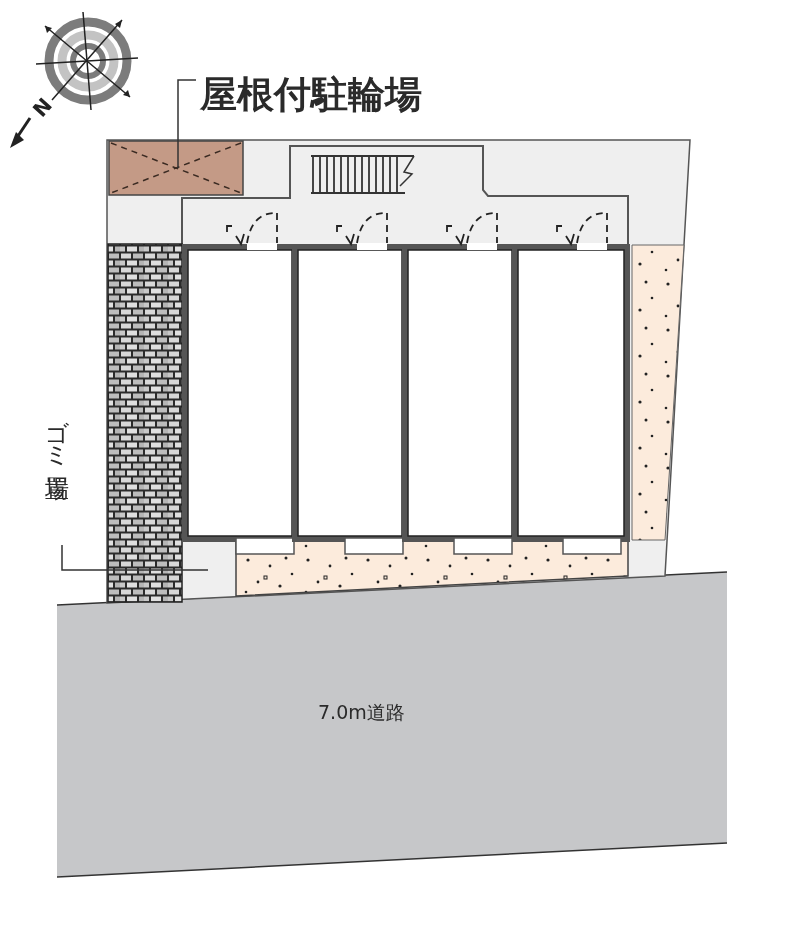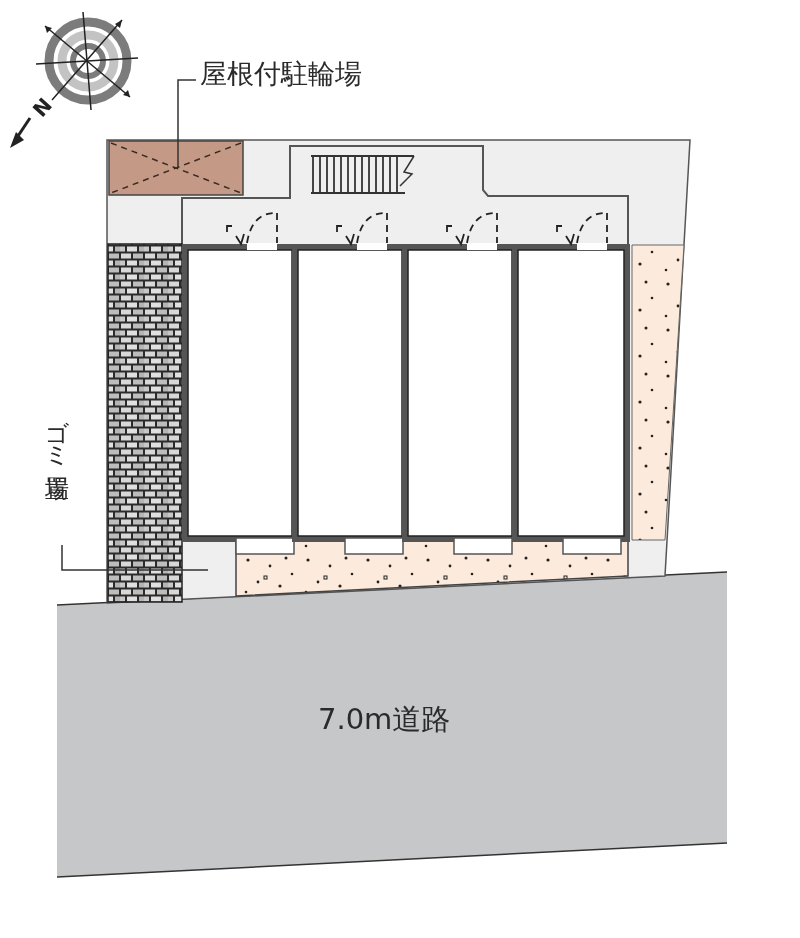--- a/index.html
+++ b/index.html
@@ -1,21 +1,21 @@
 <!DOCTYPE html>
 <html><head>
 <meta charset="utf-8">
 <style>
   html, body { margin:0; padding:0; background:#ffffff; }
   body { width:800px; height:938px; position:relative; overflow:hidden; font-family:"DejaVu Sans", sans-serif; }
   svg { position:absolute; left:0; top:0; }
   .lbl { position:absolute; color:#2a2a2a; font-family:"DejaVu Sans", sans-serif; }
-  #bike-label { left:200px; top:56px; font-size:27px; letter-spacing:0px; }
+  #bike-label { left:200px; top:70px; font-size:37px; letter-spacing:0px;font-weight:bold; }
   #garbage-label { left:42px; top:403px; font-size:24px; width:30px; line-height:30px; writing-mode:vertical-rl; }
-  #road-label { left:318px; top:700px; font-size:29px; }
+  #road-label { left:318px; top:700px; font-size:19px; }
 </style>
 </head>
 <body>
 
 <svg width="800" height="938" viewBox="0 0 800 938">
   <defs>
     <pattern id="brick" width="24" height="14" patternUnits="userSpaceOnUse">
       <rect width="24" height="14" fill="#2b2b2b"></rect>
       <rect x="1" y="1.5" width="10" height="5" fill="#d8d8d8"></rect>
       <rect x="13" y="1.5" width="10" height="5" fill="#bdbdbd"></rect>

